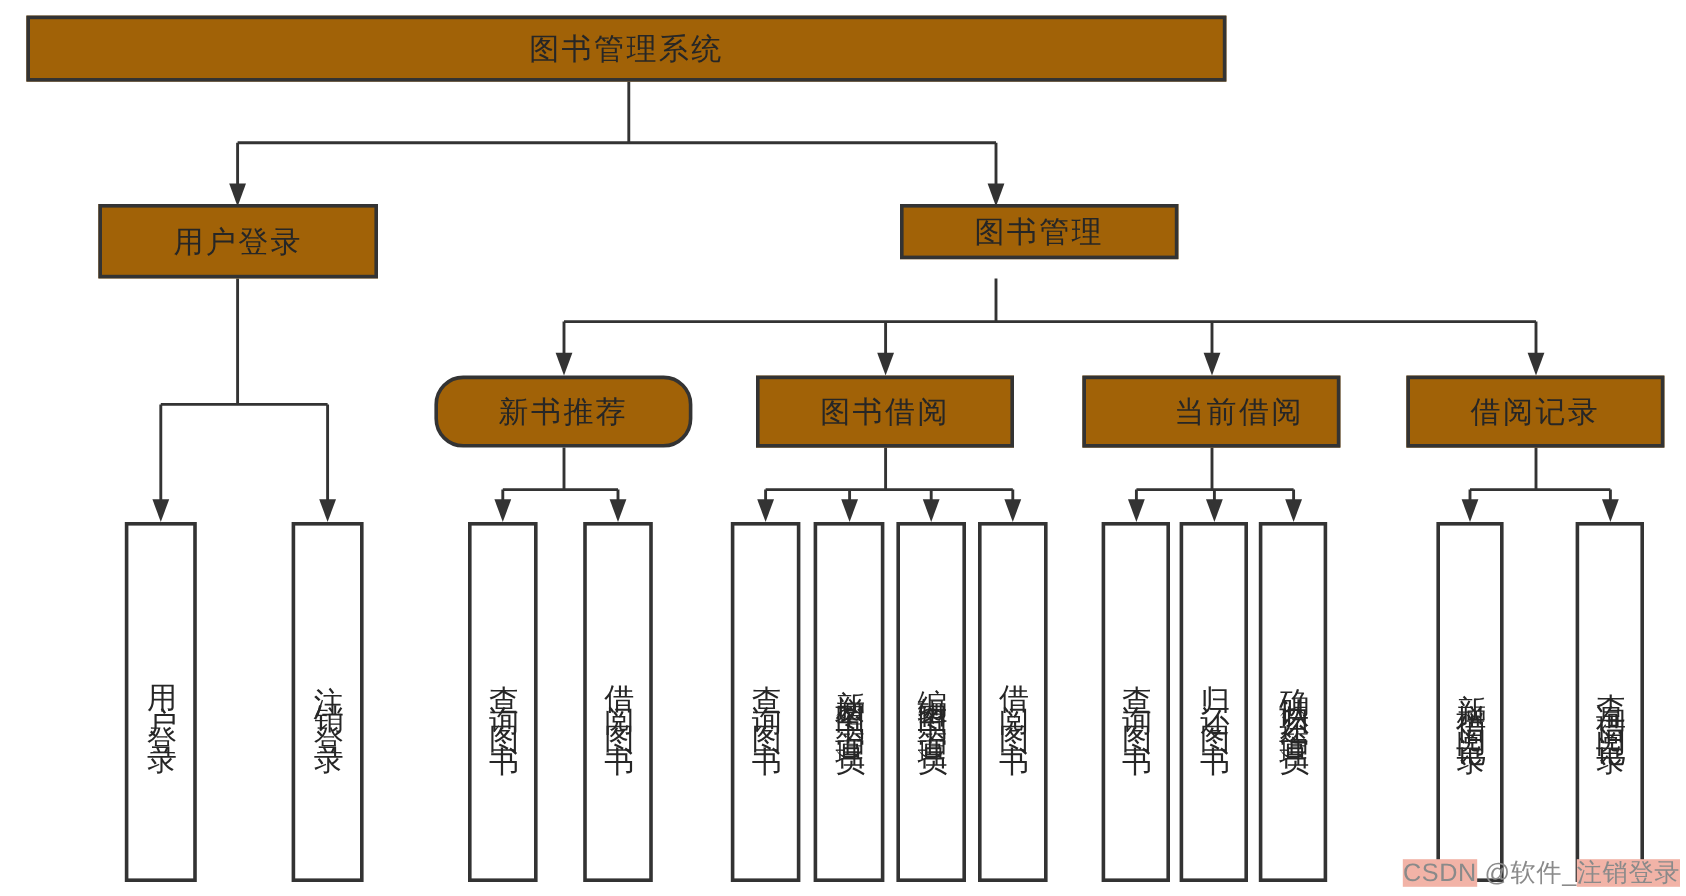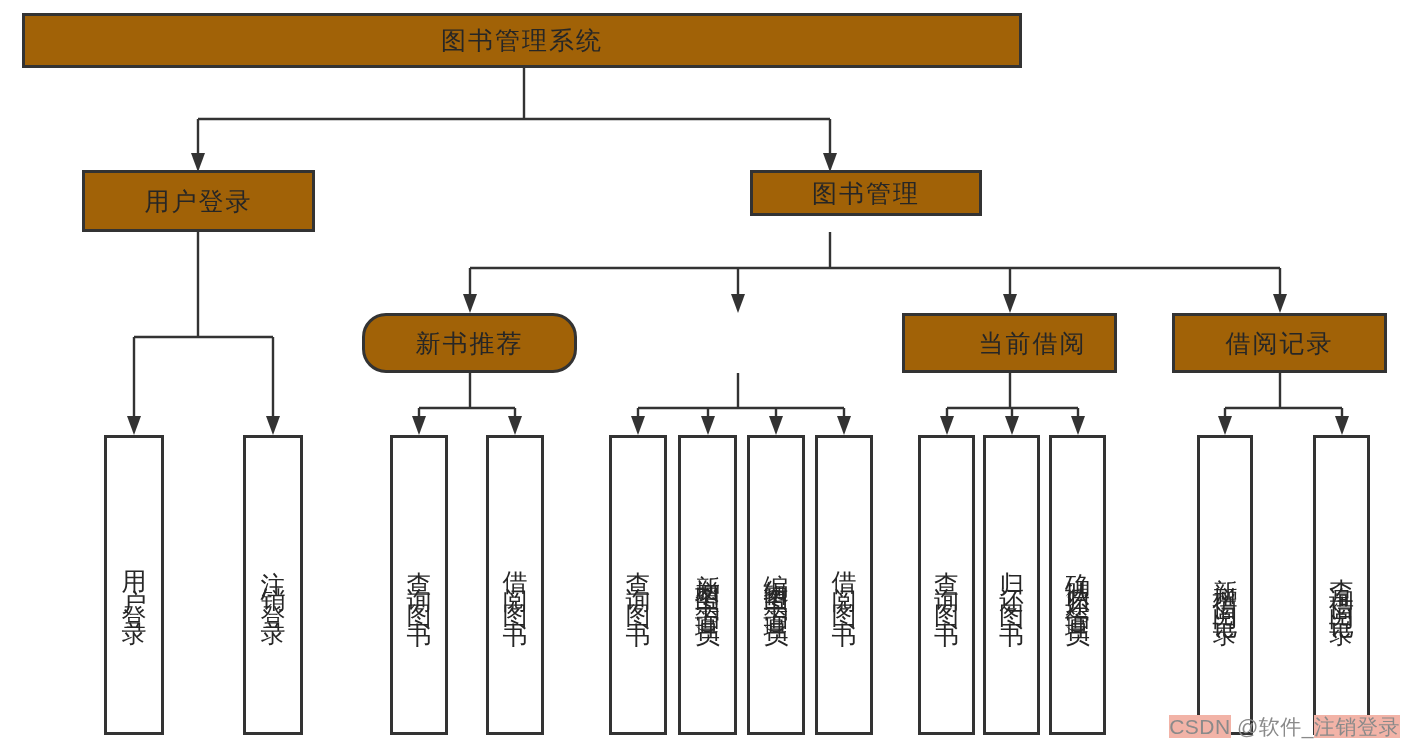--- a/index.html
+++ b/index.html
@@ -88,20 +88,23 @@
   <div class="node" style="left:82px;top:170px;width:233px;height:62px;">
     <span>用户登录</span>
   </div>
   <div class="node" style="left:714px;top:170px;width:232px;height:46px;margin-left:36px;">
     <span>图书管理</span>
   </div>
 
   <div class="node" style="left:362px;top:313px;width:215px;height:60px;border-radius:24px;">
     <span>新书推荐</span>
   </div>
+  <div class="node" style="left:630px;top:313px;width:215px;height:60px;">
+    <span>图书借阅</span>
+  </div>
   <div class="node" style="left:902px;top:313px;width:215px;height:60px;padding-left:46px;">
     <span>当前借阅</span>
   </div>
   <div class="node" style="left:1172px;top:313px;width:215px;height:60px;">
     <span>借阅记录</span>
   </div>
 
   <div class="leaf" style="left:104px;top:435px;width:60px;height:300px;">
     <span class="vtext sp-lg">用户登录</span>
   </div>

